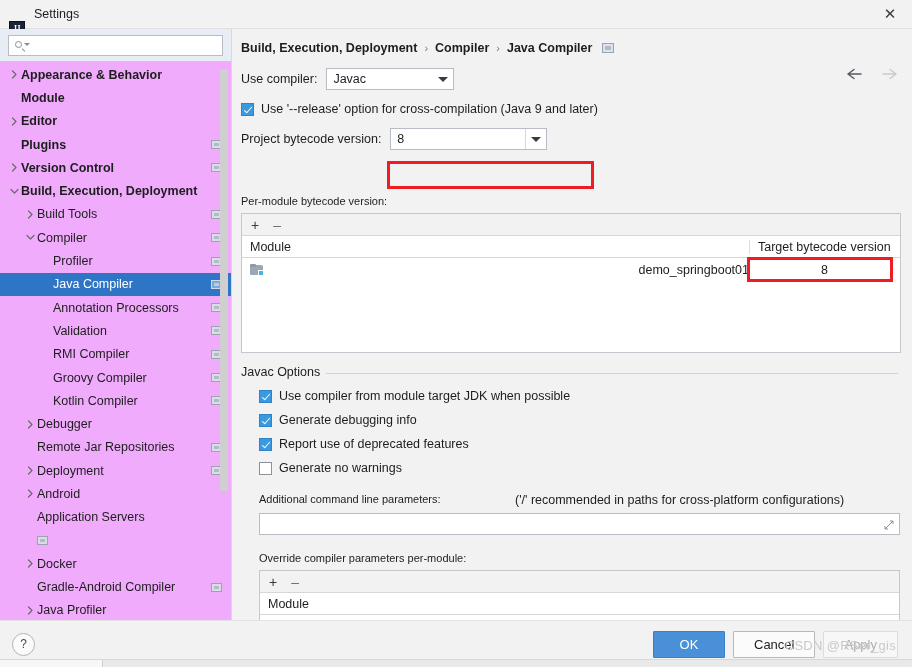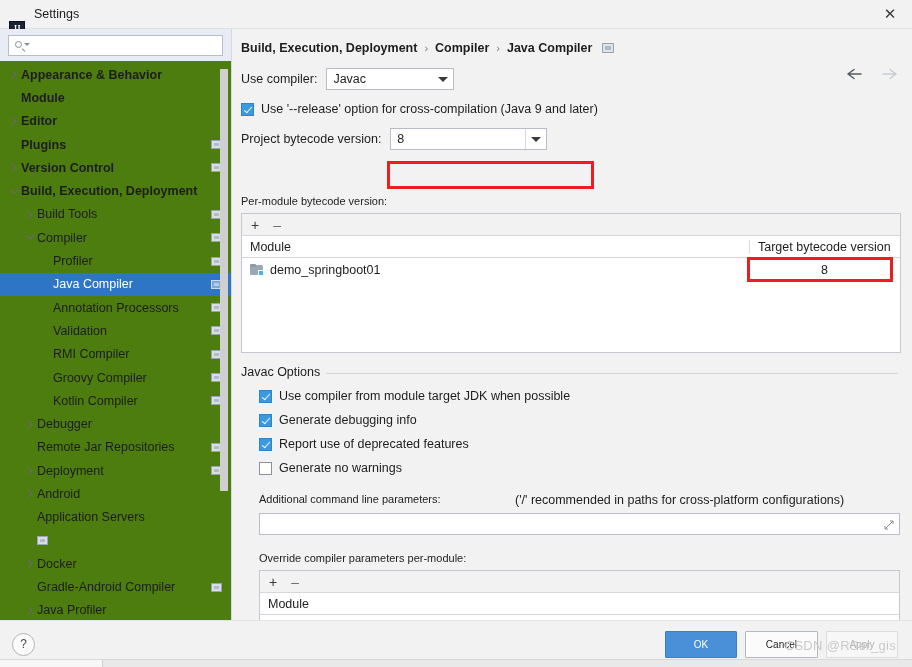--- a/index.html
+++ b/index.html
@@ -70,21 +70,21 @@
     flex: 1 1 auto;
     display: flex;
     min-height: 0;
     border-top: 1px solid #e0e0e0;
   }
 
   
   .sidebar {
     width: 231px;
     flex: 0 0 231px;
-    background: #4d7c0f;
+    background: #f0abfc;
     display: flex;
     flex-direction: column;
     position: relative;
     border-right: 1px solid #d6d9e0;
   }
   .search-wrap {
     padding: 6px 8px 5px 8px;
     background: #e8ecf5;
   }
   .search-box {
@@ -364,20 +364,21 @@
     font-size: 12.5px;
     background: #ffffff;
   }
   .tbl-row .td {
     padding-left: 8px;
     box-sizing: border-box;
     display: flex;
     align-items: center;
     white-space: nowrap;
     overflow: hidden;
+    justify-content: space-between;
   }
   .tbl-row .td.center { justify-content: center; padding-left: 0; }
   .mod-icon {
     width: 14px; height: 12px;
     flex: 0 0 14px;
     position: relative;
     margin-right: 6px;
   }
   .mod-icon .body {
     position: absolute;
@@ -479,21 +480,21 @@
     gap: 8px;
   }
   .btn {
     min-width: 72px;
     height: 27px;
     padding: 0 20px;
     box-sizing: border-box;
     display: flex;
     align-items: center;
     justify-content: center;
-    font-size: 10px;
+    font-size: 13px;
     border: 1px solid #b5bac1;
     background: #fbfbfb;
     color: #1d1d1d;
     cursor: default;
     border-radius: 1px;
   }
   .btn.primary {
     background: #4a90d9;
     border-color: #3d7fc4;
     color: #ffffff;

